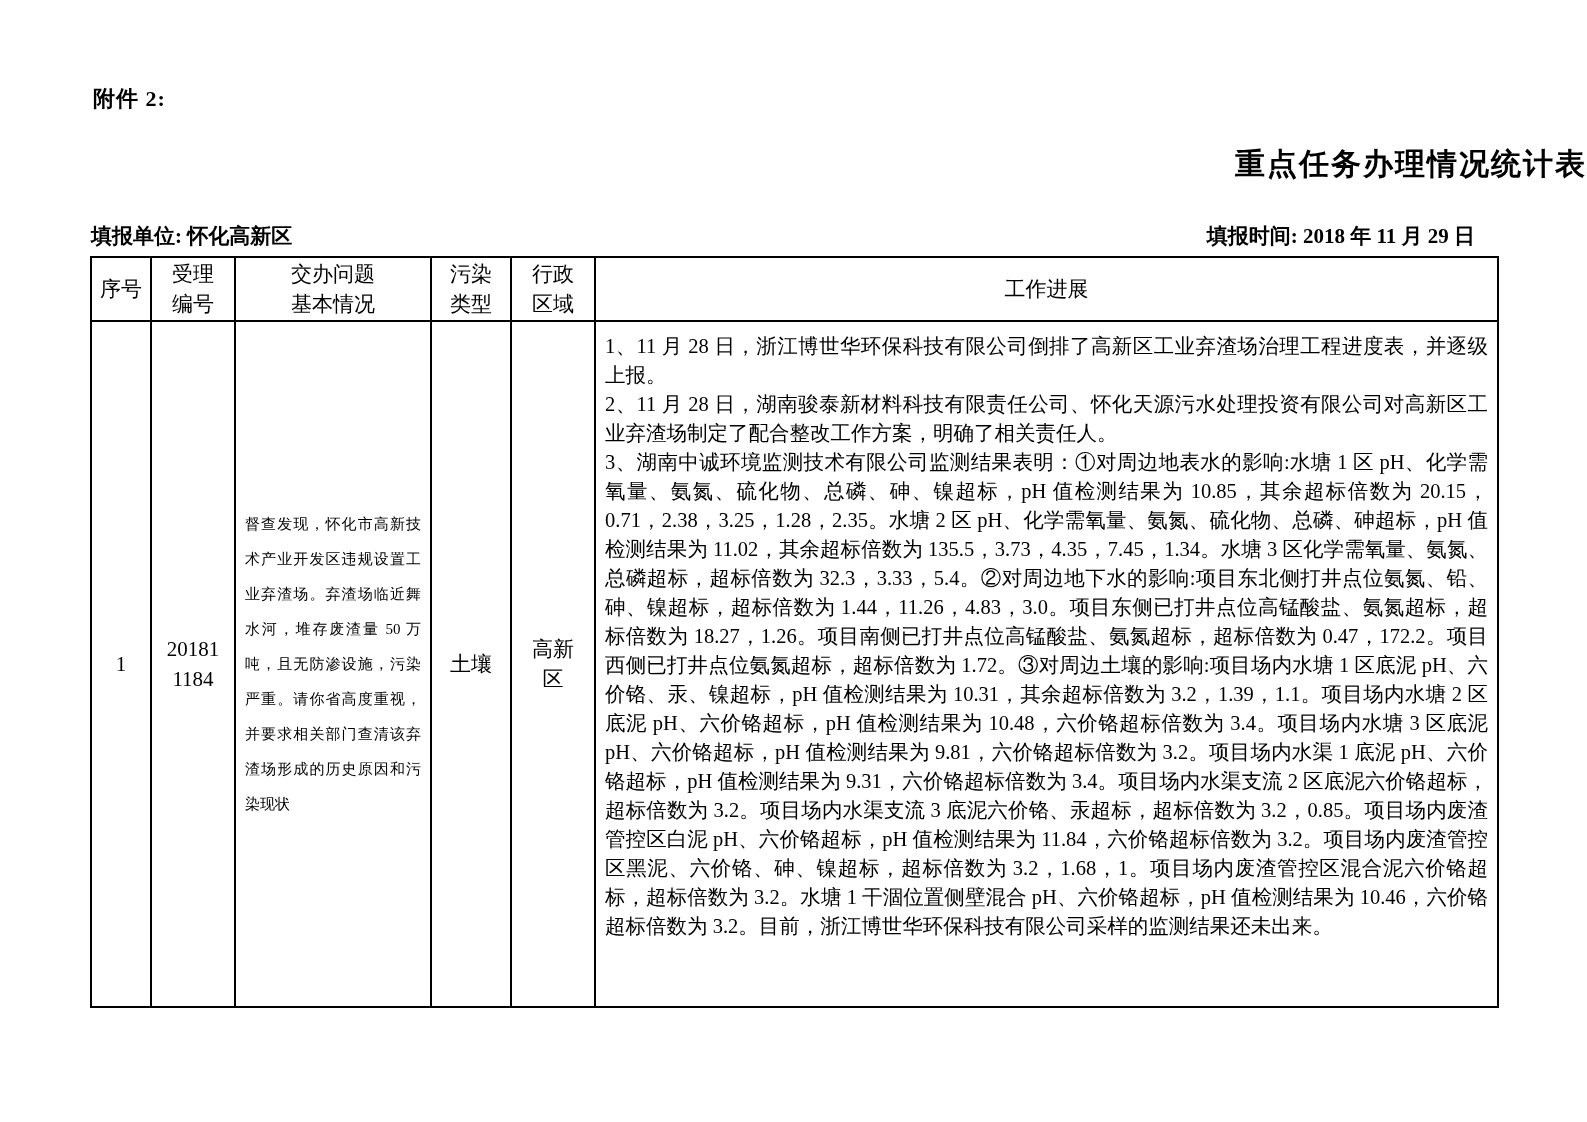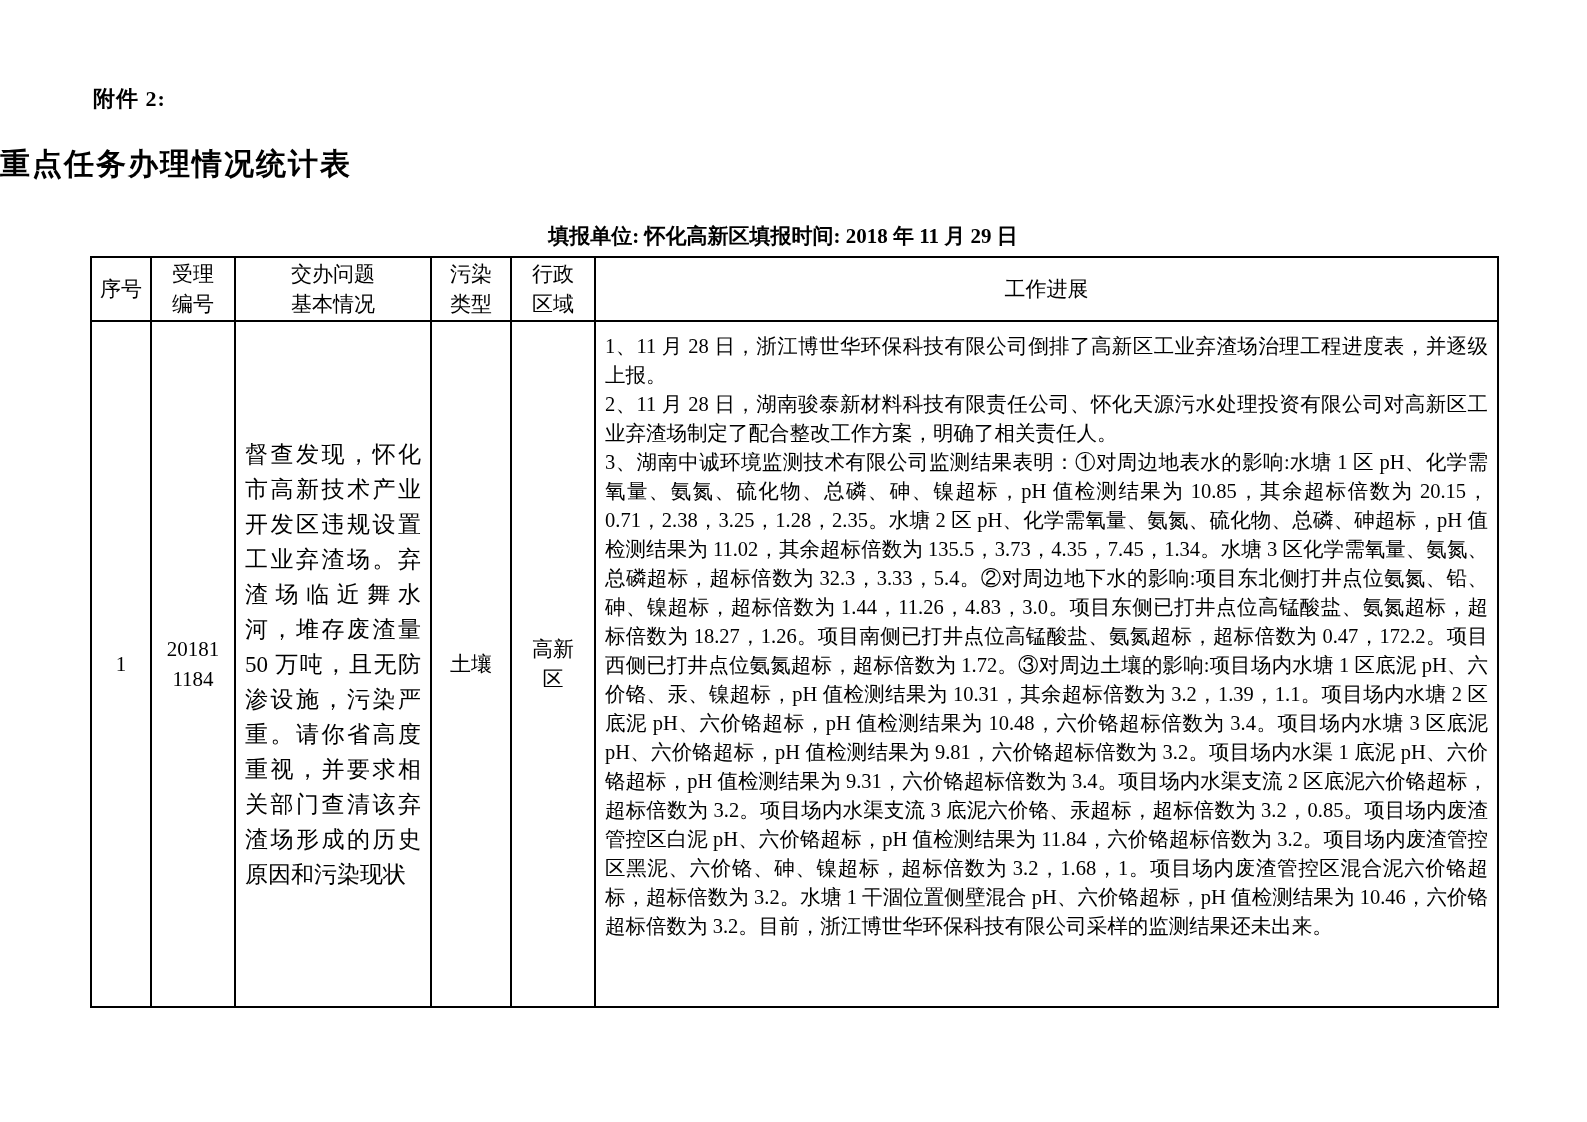--- a/index.html
+++ b/index.html
@@ -7,26 +7,26 @@
     width:1587px;height:1122px;position:relative;overflow:hidden;
     font-family:"Liberation Serif","DejaVu Serif",serif;color:#000;
     -webkit-font-smoothing:antialiased;
   }
   .attachment{
     position:absolute;left:93px;top:84px;
     font-size:22px;font-weight:bold;letter-spacing:1px;text-align:right;
   }
   .doc-title{
     position:absolute;left:0;top:144px;width:1587px;
-    text-align:left;font-size:30px;font-weight:bold;letter-spacing:2px;
+    text-align:right;font-size:30px;font-weight:bold;letter-spacing:2px;
     font-family:"Liberation Sans","DejaVu Sans",sans-serif;
   }
   .meta-row{
     position:absolute;left:91px;top:222px;width:1384px;
-    display:flex;justify-content:center;
+    display:flex;justify-content:space-between;
     font-size:21px;font-weight:bold;
   }
   table.doc-table{
     position:absolute;left:90px;top:256px;width:1407px;
     border-collapse:collapse;table-layout:fixed;
     background:#fff;
   }
   .doc-table th,.doc-table td{
     border:2px solid #000;
     font-weight:normal;
@@ -41,21 +41,21 @@
   }
   td.c-center{
     font-size:21px;text-align:center;vertical-align:middle;
     line-height:30px;white-space:pre-line;
   }
   td.c-issue{
     vertical-align:middle;
     padding:0 9px;
   }
   .issue-text{
-    font-size:23px;line-height:35px;
+    font-size:15px;line-height:35px;
     text-align:justify;text-justify:inter-character;
   }
   td.c-progress{
     vertical-align:top;
     padding:10px 9px 0 9px;
   }
   .progress-par{
     font-size:20.5px;line-height:29px;
     text-align:justify;text-justify:inter-character;
   }

